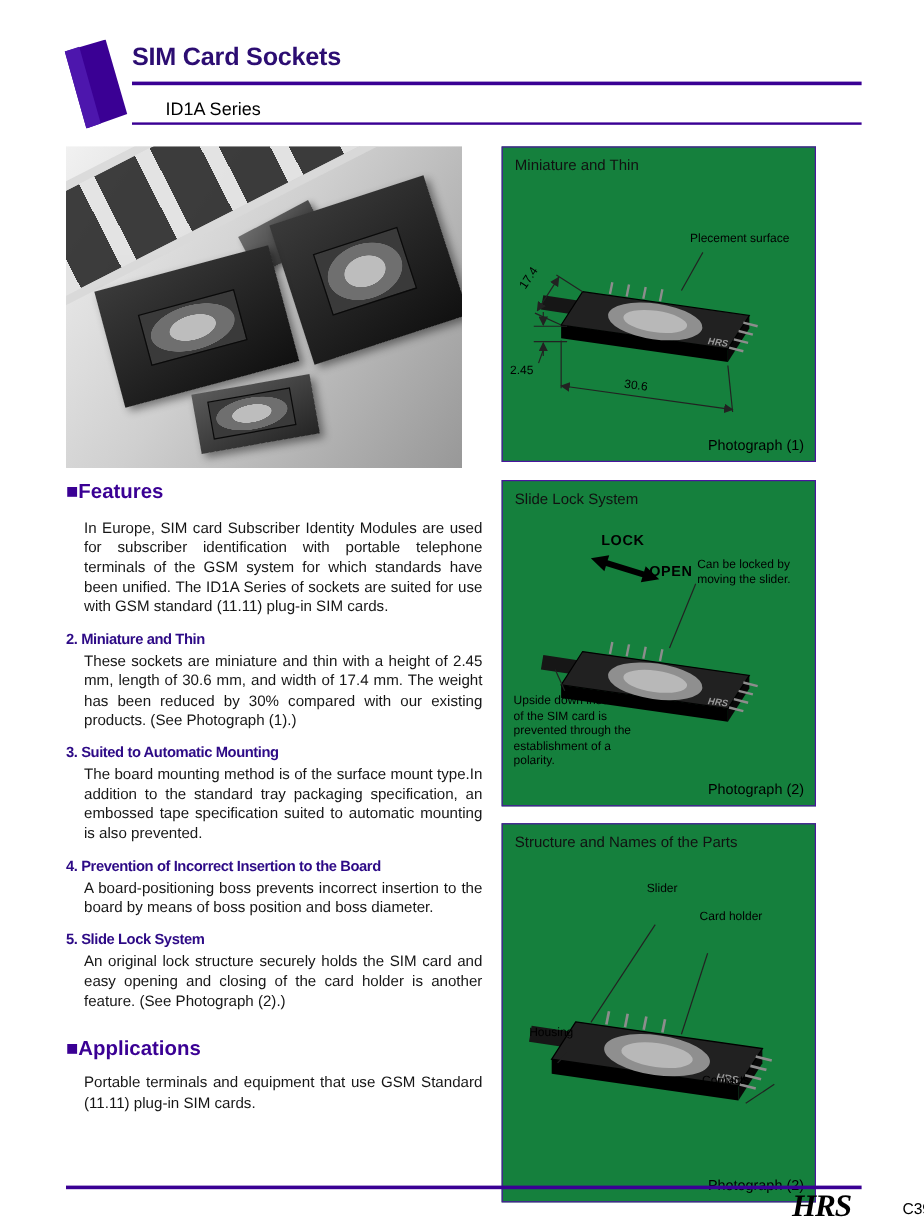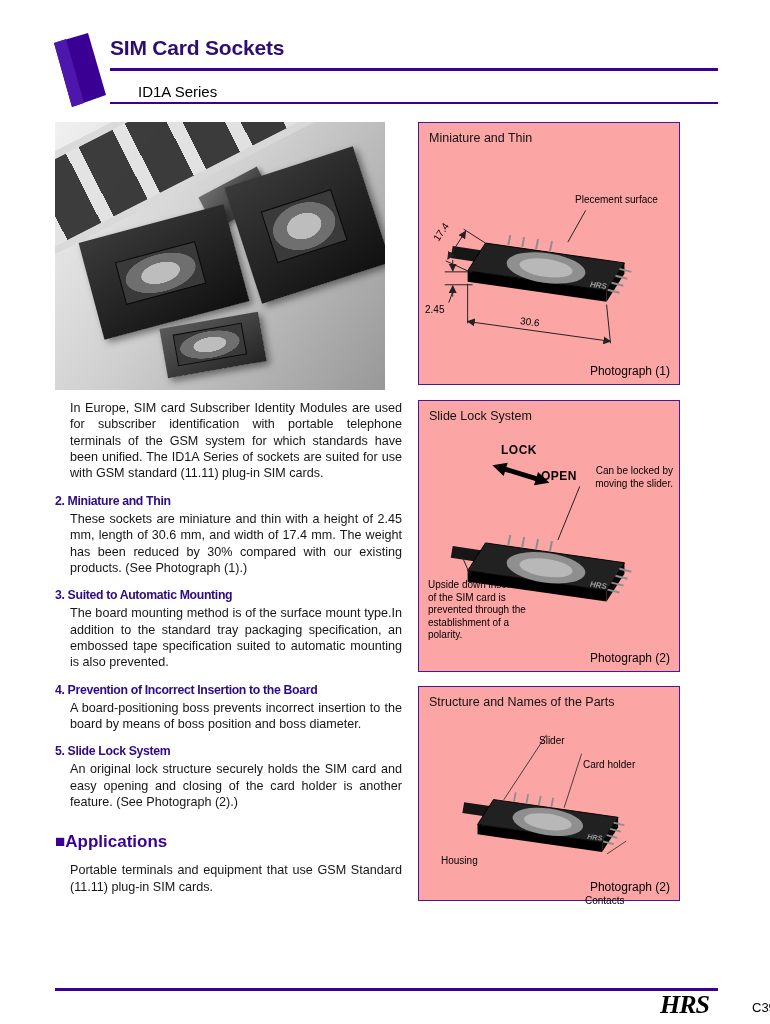--- a/index.html
+++ b/index.html
@@ -48,24 +48,24 @@
   .left-col{position:absolute;left:55px;top:400px;width:347px;}
   .sec-head{font-size:17px;font-weight:bold;color:var(--purple);margin:0 0 12px;}
   .sec-head.apps{margin-top:22px;margin-bottom:10px;}
   .feat{margin-bottom:12px;}
   .feat-title{font-size:12.3px;font-weight:bold;color:#2d0a86;
     letter-spacing:-0.35px;margin-bottom:3px;white-space:nowrap;}
   .feat-body{font-size:12.6px;line-height:1.3;text-align:justify;
     margin:0;padding-left:15px;color:#161616;}
 
   
-  .panel{position:absolute;left:418px;width:262px;border:1px solid var(--border);background:#fca5a5;}
+  .panel{position:absolute;left:418px;width:262px;border:1px solid var(--border);background:#15803d;}
   #panel1{top:122px;height:263px;}
   #panel2{top:400px;height:272px;}
-  #panel3{top:686px;height:215px;}
+  #panel3{top:686px;height:316px;}
   .panel-title{position:absolute;top:8px;left:10px;font-size:12.5px;color:#111;}
   .caption{position:absolute;right:9px;bottom:6px;font-size:12px;color:#000;}
   .illust{position:absolute;left:0;top:0;width:100%;height:100%;}
   .lbl{position:absolute;font-size:10px;color:#000;line-height:1.25;}
   .lbl.bold{font-weight:bold;font-size:12px;letter-spacing:.5px;}
   .rot-w{transform:rotate(-56deg);transform-origin:0 0;}
   .rot-l{transform:rotate(8deg);transform-origin:0 0;}
 
   
   .r3{left:55px;top:988px;width:663px;height:3px;}
@@ -122,20 +122,21 @@
     </div>
   <div class="board b1">
       <div class="sock"></div>
     </div>
   <div class="board b3">
       <div class="sock"></div>
     </div>
 </div>
 
 <section class="left-col">
+  <h2 class="sec-head">■Features</h2>
 
   <div class="feat">
     <p class="feat-body">In Europe, SIM card Subscriber Identity Modules are used for subscriber identification with portable telephone terminals of the GSM system for which standards have been unified. The ID1A Series of sockets are suited for use with GSM standard (11.11) plug-in SIM cards.</p>
   </div>
   <div class="feat">
     <div class="feat-title">2. Miniature and Thin</div>
     <p class="feat-body">These sockets are miniature and thin with a height of 2.45 mm, length of 30.6 mm, and width of 17.4 mm. The weight has been reduced by 30% compared with our existing products. (See Photograph (1).)</p>
   </div>
   <div class="feat">
     <div class="feat-title">3. Suited to Automatic Mounting</div>
@@ -191,21 +192,21 @@
       <polygon points="0,7 14,0 14,4.5 46,4.5 46,0 60,7 46,14 46,9.5 14,9.5 14,14" fill="#000"></polygon>
     </g>
     <g stroke="#222" stroke-width="1" fill="none">
       <line x1="162" y1="86" x2="140" y2="140"></line>
       <line x1="52" y1="176" x2="44" y2="158"></line>
     </g>
   </svg>
   <div class="panel-title">Slide Lock System</div>
   <div class="lbl bold" style="left:82px;top:42px;">LOCK</div>
   <div class="lbl bold" style="left:122px;top:68px;">OPEN</div>
-  <div class="lbl" style="left:162px;top:64px;width:92px;text-align:right;">Can be locked by moving the slider.</div>
+  <div class="lbl" style="left:162px;top:64px;width:92px;">Can be locked by moving the slider.</div>
   <div class="lbl" style="left:9px;top:178px;width:100px;">Upside down insertion of the SIM card is prevented through the establishment of a polarity.</div>
   <div class="caption">Photograph (2)</div>
 </div>
 
 <div class="panel" id="panel3">
   <svg class="illust" viewBox="0 0 262 268">
     <use href="#socket-shape" transform="translate(22,80) scale(1.12)"></use>
     <g stroke="#222" stroke-width="1" fill="none">
       <line x1="128" y1="60" x2="74" y2="142"></line>
       <line x1="172" y1="84" x2="150" y2="152"></line>

